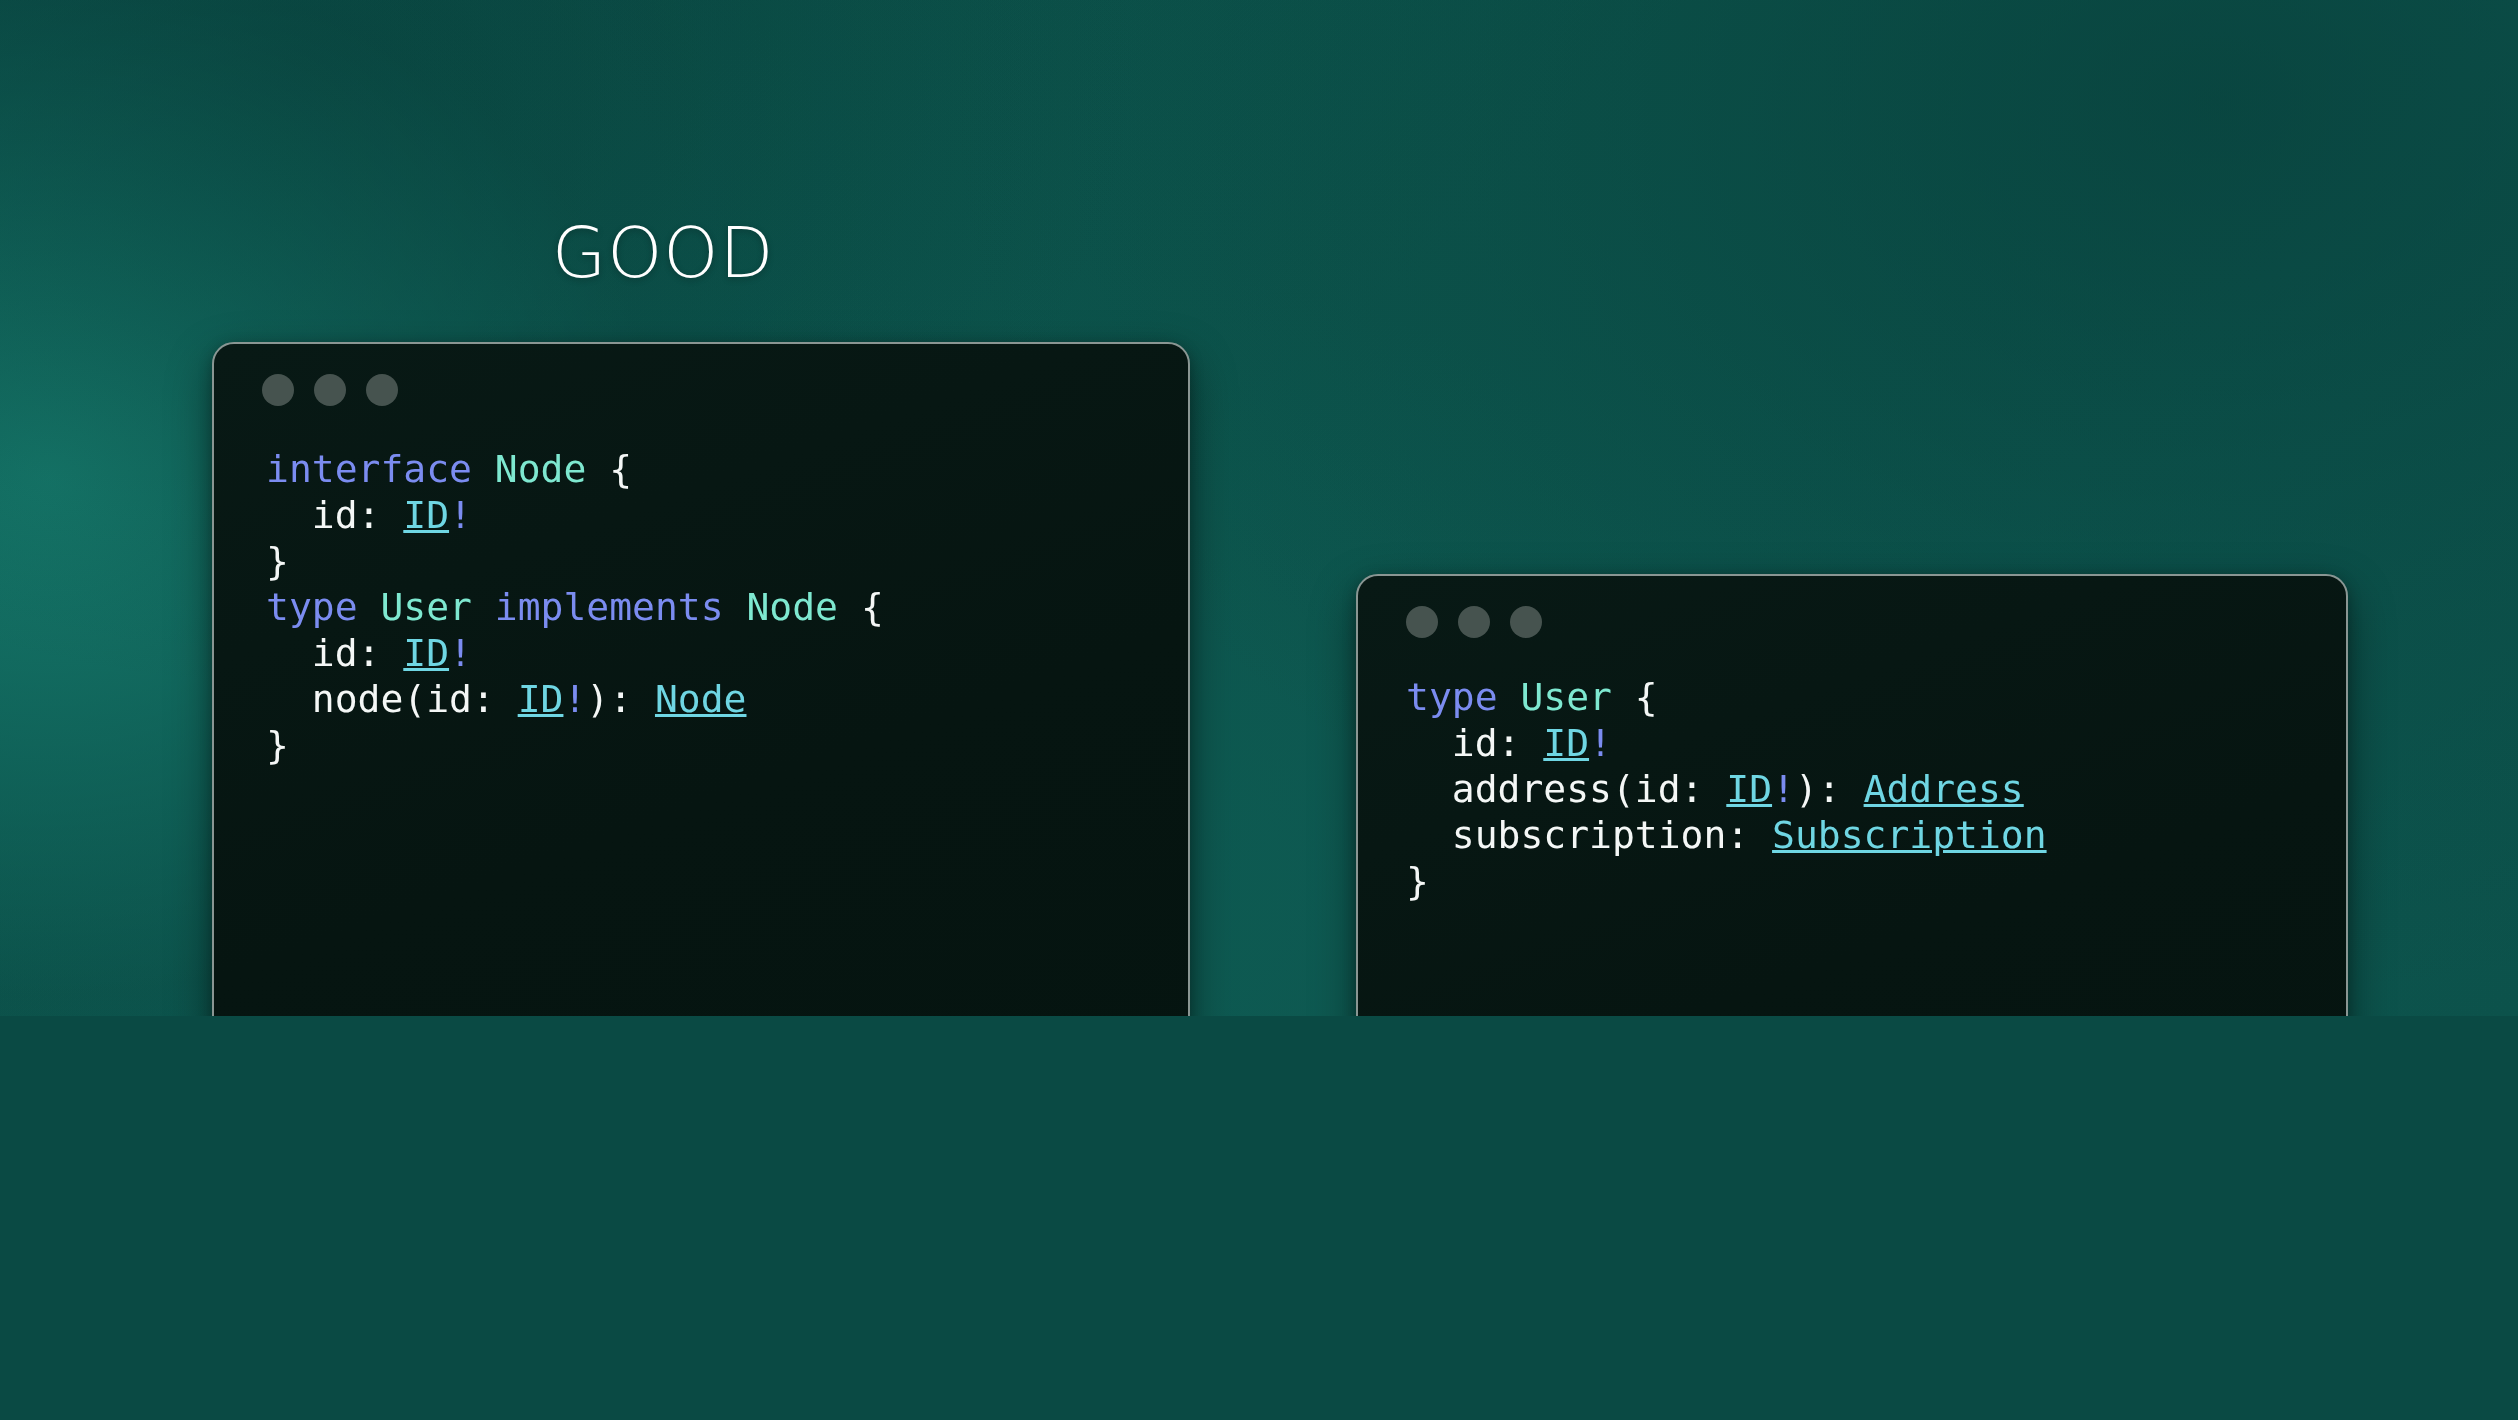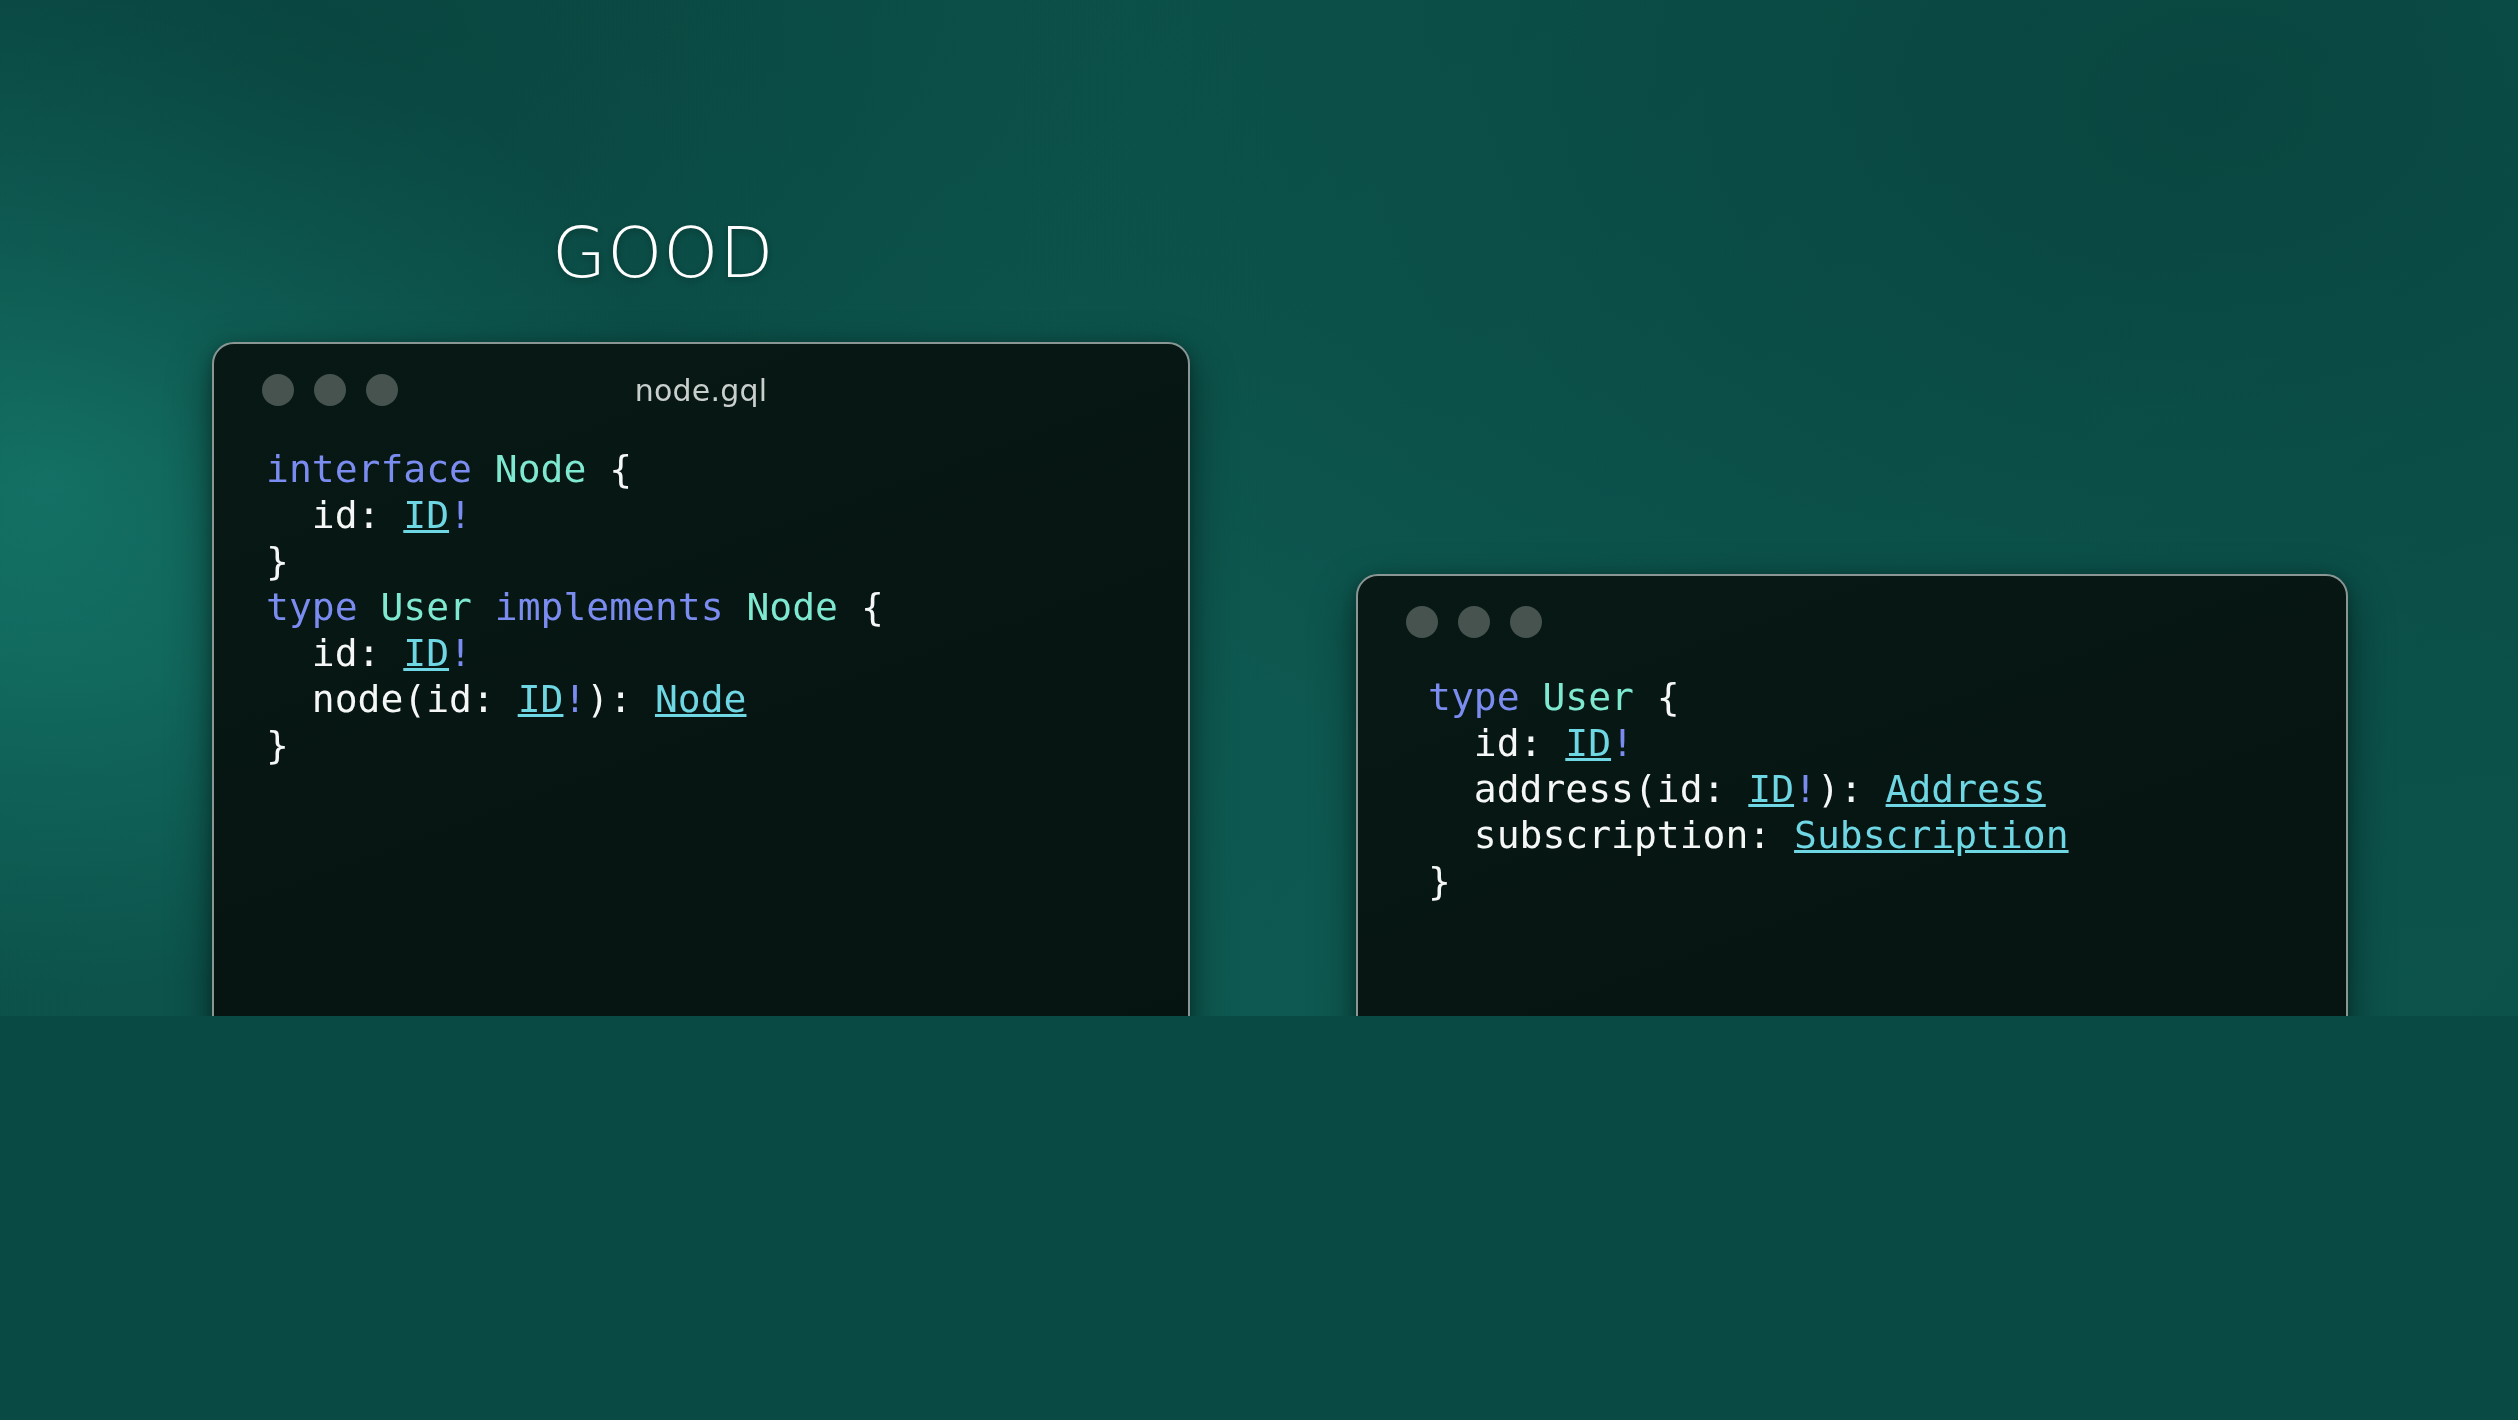--- a/index.html
+++ b/index.html
@@ -112,21 +112,21 @@
 
   .code {
     padding: 6px 0 0 52px;
     font-family: "DejaVu Sans Mono", monospace;
     font-size: 38px;
     line-height: 1.22;
     white-space: pre;
   }
   .code .ln { display: block; height: 46px; }
   #window-good .code { padding-top: 10px; }
-  #window-also-ok .code { padding-top: 6px; padding-left: 70px; }
+  #window-also-ok .code { padding-top: 6px; padding-left: 48px; }
 
   
   .t-kw    { color: #7b8cf0; margin-top: 14px; }   
   .t-mint  { color: #7ee8d0; }   
   .t-cyan  { color: #6fd6e3; text-decoration: underline; }   
   .t-plain { color: #f4f7f6; }   
   .t-bang  { color: #7b8cf0; }   
 </style>
 </head>
 <body>
@@ -139,21 +139,20 @@
   <div class="heading" id="heading-good">GOOD</div>
 
   <div class="window" id="window-good">
 
     <div class="titlebar">
       <div class="dots">
         <span class="dot"></span>
         <span class="dot"></span>
         <span class="dot"></span>
       </div>
-      <div class="window-title">node.gql</div>
     </div>
 
     <div class="code"><span class="ln"><span class="t-kw">interface</span><span class="t-plain"> </span><span class="t-mint">Node</span><span class="t-plain"> {</span></span><span class="ln"><span class="t-plain">  id: </span><span class="t-cyan">ID</span><span class="t-bang">!</span></span><span class="ln"><span class="t-plain">}</span></span><span class="ln"><span class="t-kw">type</span><span class="t-plain"> </span><span class="t-mint">User</span><span class="t-plain"> </span><span class="t-kw">implements</span><span class="t-plain"> </span><span class="t-mint">Node</span><span class="t-plain"> {</span></span><span class="ln"><span class="t-plain">  id: </span><span class="t-cyan">ID</span><span class="t-bang">!</span></span><span class="ln"><span class="t-plain">  node(id: </span><span class="t-cyan">ID</span><span class="t-bang">!</span><span class="t-plain">): </span><span class="t-cyan">Node</span></span><span class="ln"><span class="t-plain">}</span></span></div>
   </div>
 
 
   <div class="window" id="window-also-ok">
 
     <div class="titlebar">
       <div class="dots">

